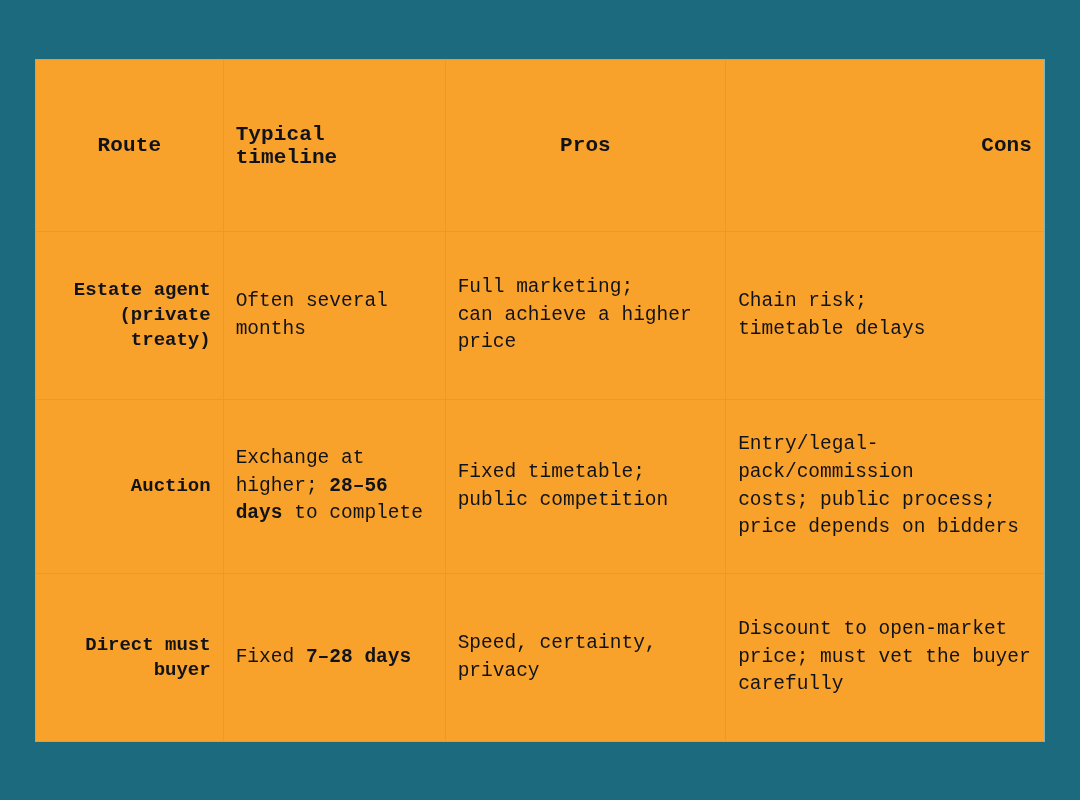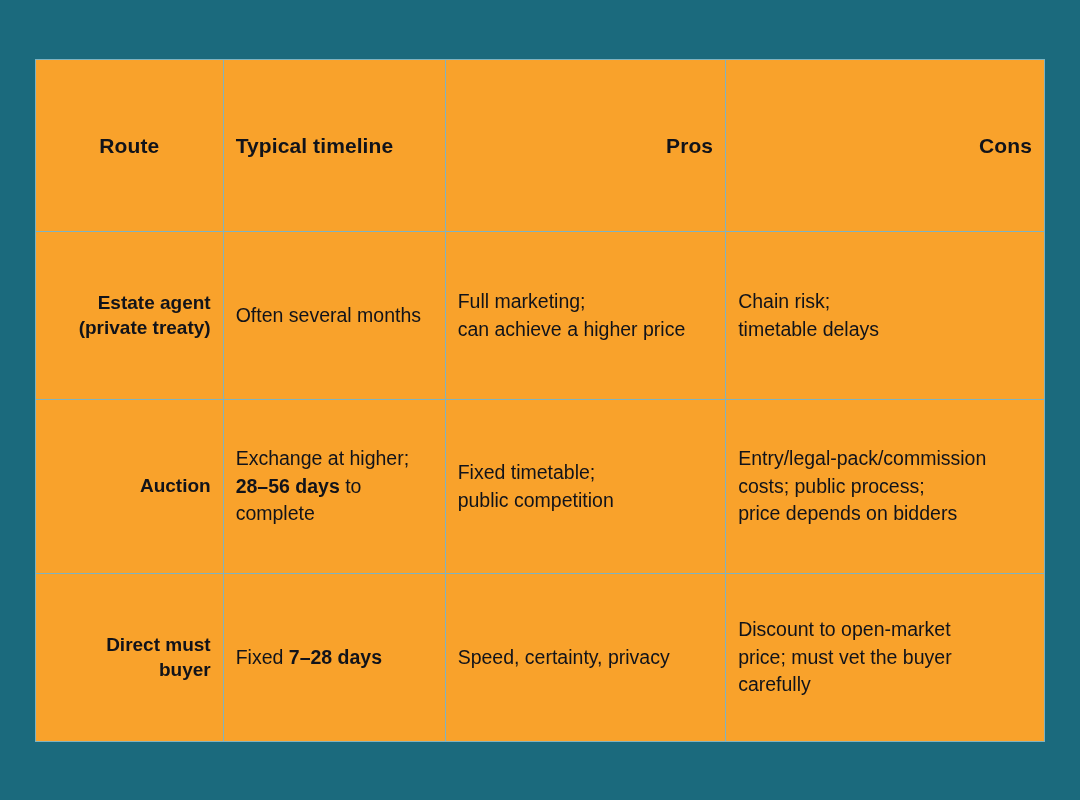--- a/index.html
+++ b/index.html
@@ -32,35 +32,36 @@
     border-collapse: collapse;
     background: #f9a22b;
     table-layout: fixed;
   }
   table.compare td, table.compare th {
     border: 1px solid #7fb3c0;
     vertical-align: middle;
     padding: 10px 12px;
     color: #11131a;
     box-sizing: border-box;
+    font-family: Liberation Mono, monospace;
   }
   col.c1 { width: 18.6%; }
   col.c2 { width: 22.0%; }
   col.c3 { width: 27.8%; }
   col.c4 { width: 31.6%; }
 
   thead th {
     height: 172px;
     font-size: 21px;
     font-weight: bold;
     letter-spacing: 0.1px;
   }
   thead th.h-route { text-align: center; }
   thead th.h-timeline { text-align: left; }
-  thead th.h-pros { text-align: right; }
+  thead th.h-pros { text-align: center; }
   thead th.h-cons { text-align: right; }
 
   tbody td {
     font-size: 19.5px;
     line-height: 1.42;
   }
   tbody td.route-cell {
     text-align: right;
     font-weight: bold;
     font-size: 19px;

